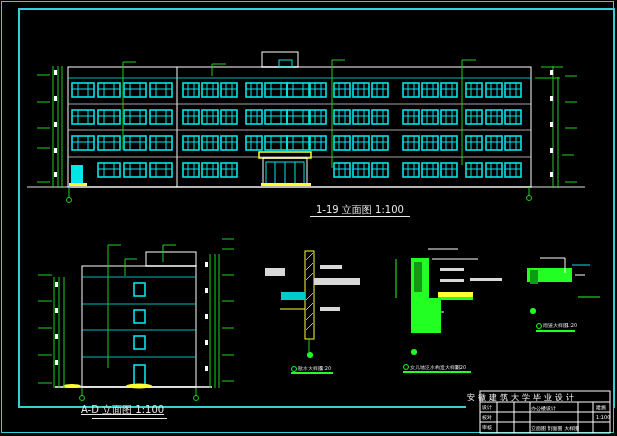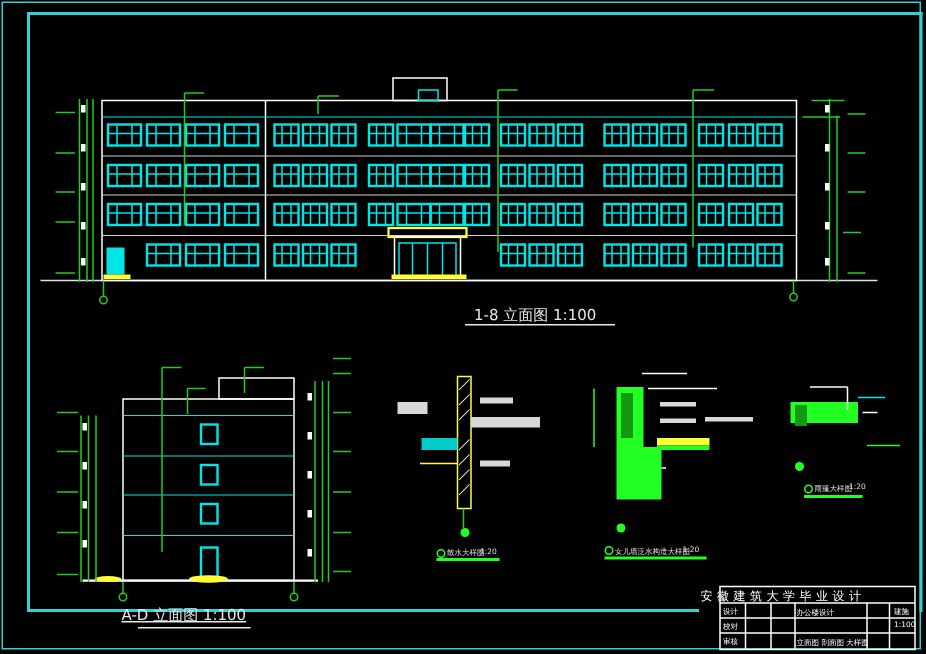--- a/index.html
+++ b/index.html
@@ -310,21 +310,21 @@
     <line x1="480" y1="412" x2="610" y2="412" stroke="#ffffff"></line>
     <line x1="480" y1="422" x2="610" y2="422" stroke="#ffffff"></line>
     <line x1="497" y1="402" x2="497" y2="433" stroke="#ffffff"></line>
     <line x1="514" y1="402" x2="514" y2="433" stroke="#ffffff"></line>
     <line x1="530" y1="402" x2="530" y2="433" stroke="#ffffff"></line>
     <line x1="578" y1="402" x2="578" y2="433" stroke="#ffffff"></line>
     <line x1="593" y1="402" x2="593" y2="433" stroke="#ffffff"></line>
   </g>
 </svg>
 
-<div class="abs caption" style="left:316px;top:203px;">1-8 立面图 1:100</div>
+<div class="abs caption" style="left:316px;top:203px;">1-19 立面图 1:100</div>
 <div class="abs caption-underline" style="left:310px;top:216px;width:100px;"></div>
 <div class="abs caption" style="left:81px;top:403px;text-decoration:underline;">A-D 立面图 1:100</div>
 <div class="abs caption-underline" style="left:92px;top:418px;width:75px;"></div>
 
 <div class="abs small-cap" style="left:298px;top:365px;">散水大样图</div>
 <div class="abs small-cap" style="left:320px;top:365px;">1:20</div>
 <div class="abs small-cap" style="left:410px;top:364px;">女儿墙泛水构造大样图</div>
 <div class="abs small-cap" style="left:455px;top:364px;">1:20</div>
 <div class="abs small-cap" style="left:543px;top:322px;">雨篷大样图</div>
 <div class="abs small-cap" style="left:566px;top:322px;">1:20</div>

